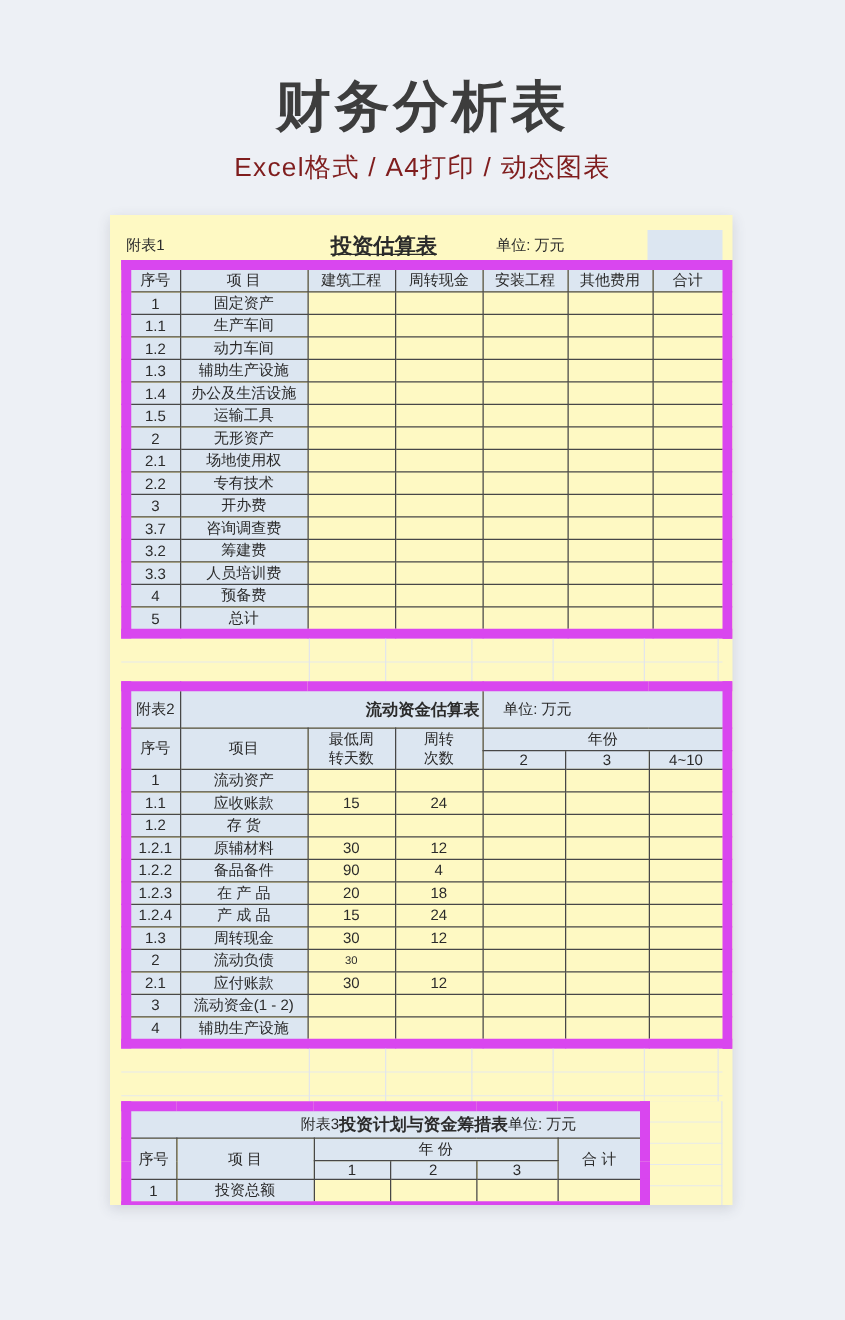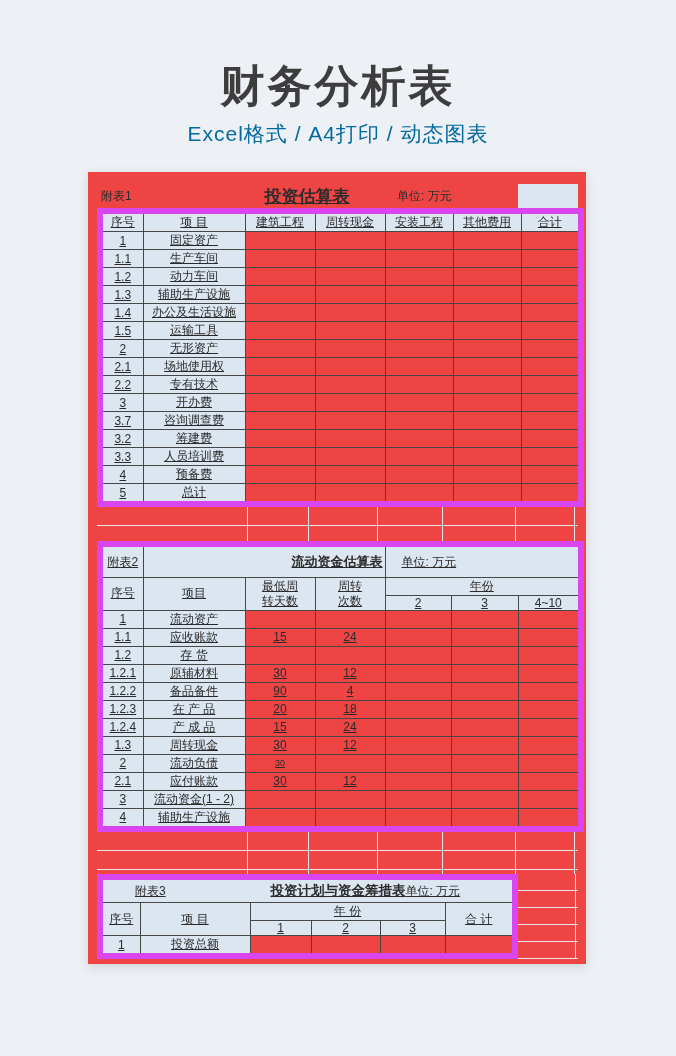--- a/index.html
+++ b/index.html
@@ -9,41 +9,41 @@
     font-family:"Liberation Sans","DejaVu Sans",sans-serif;
     color:#2b2b2b;
     overflow:hidden;
   }
   .hero { text-align:center; padding-top:62px; }
   .hero h1 {
     font-size:44px; font-weight:800; color:#3d3d3d; letter-spacing:3px;
     line-height:1.1;
   }
   .hero .sub {
-    margin-top:10px; font-size:21px; color:#0369a1; letter-spacing:1px;
+    margin-top:10px; font-size:21px; color:#7f1d1d; letter-spacing:1px;
   }
   .card {
     margin:24px 0 0 88px;
     width:498px; height:792px;
-    background:#ef4444;
+    background:#fef9c3;
     box-shadow:0 3px 10px rgba(60,70,90,.16);
     padding:12px 8px 12px 9px;
     overflow:hidden;
   }
   table {
     border-collapse:collapse; table-layout:fixed;
     font-size:12px;
   }
   td {
     border:1px solid #474747;
     text-align:center; vertical-align:middle;
     padding:0 2px; height:17px;
     white-space:nowrap; overflow:hidden;
   }
-  table.tbl { border:6px solid #d946ef;text-decoration:underline; }
+  table.tbl { border:8px solid #d946ef; }
   td.blue { background:#dce6f1; }
   .bold { font-weight:bold;text-align:right; }
   .left { text-align:left; }
   .prewrap { white-space:pre-line; line-height:1.25; }
   .small-num { font-size:9px; }
 
   
   .t1-title {
     width:481px; height:24px; display:flex; align-items:center;
     font-size:12px;
@@ -53,21 +53,21 @@
   .t1-title .unit { flex:1; }
   .t1-title .patch { width:60px; height:24px; background:#dce6f1; }
 
   .t1 { width:481px; }
   .t2 { width:481px; }
   .t3 { width:415px; }
   .t2 td.hdr2 { height:15px; }
   .t2 tr.title td, .t2 tr.title { height:33px; }
   .t3 tr.title td { height:26px; font-size:12px; }
   .t3 .title-flex { display:flex; align-items:center; width:100%; }
-  .t3 .title-flex .lbl { width:150px; text-align:left;margin-left:32px; }
+  .t3 .title-flex .lbl { width:150px; text-align:right;margin-left:32px; }
   .t3 .title-flex .ttl { flex:1; text-align:center; font-weight:bold; font-size:13.5px; }
   .t3 .title-flex .unit { width:118px; text-align:left; }
   .t3 td.hdr3 { height:15px; }
   .t3 td.data { height:20px; }
 
   
   .grid-gap {
     margin-left:0; width:481px;
     background-image:
       linear-gradient(#e3e6ea,#e3e6ea),

